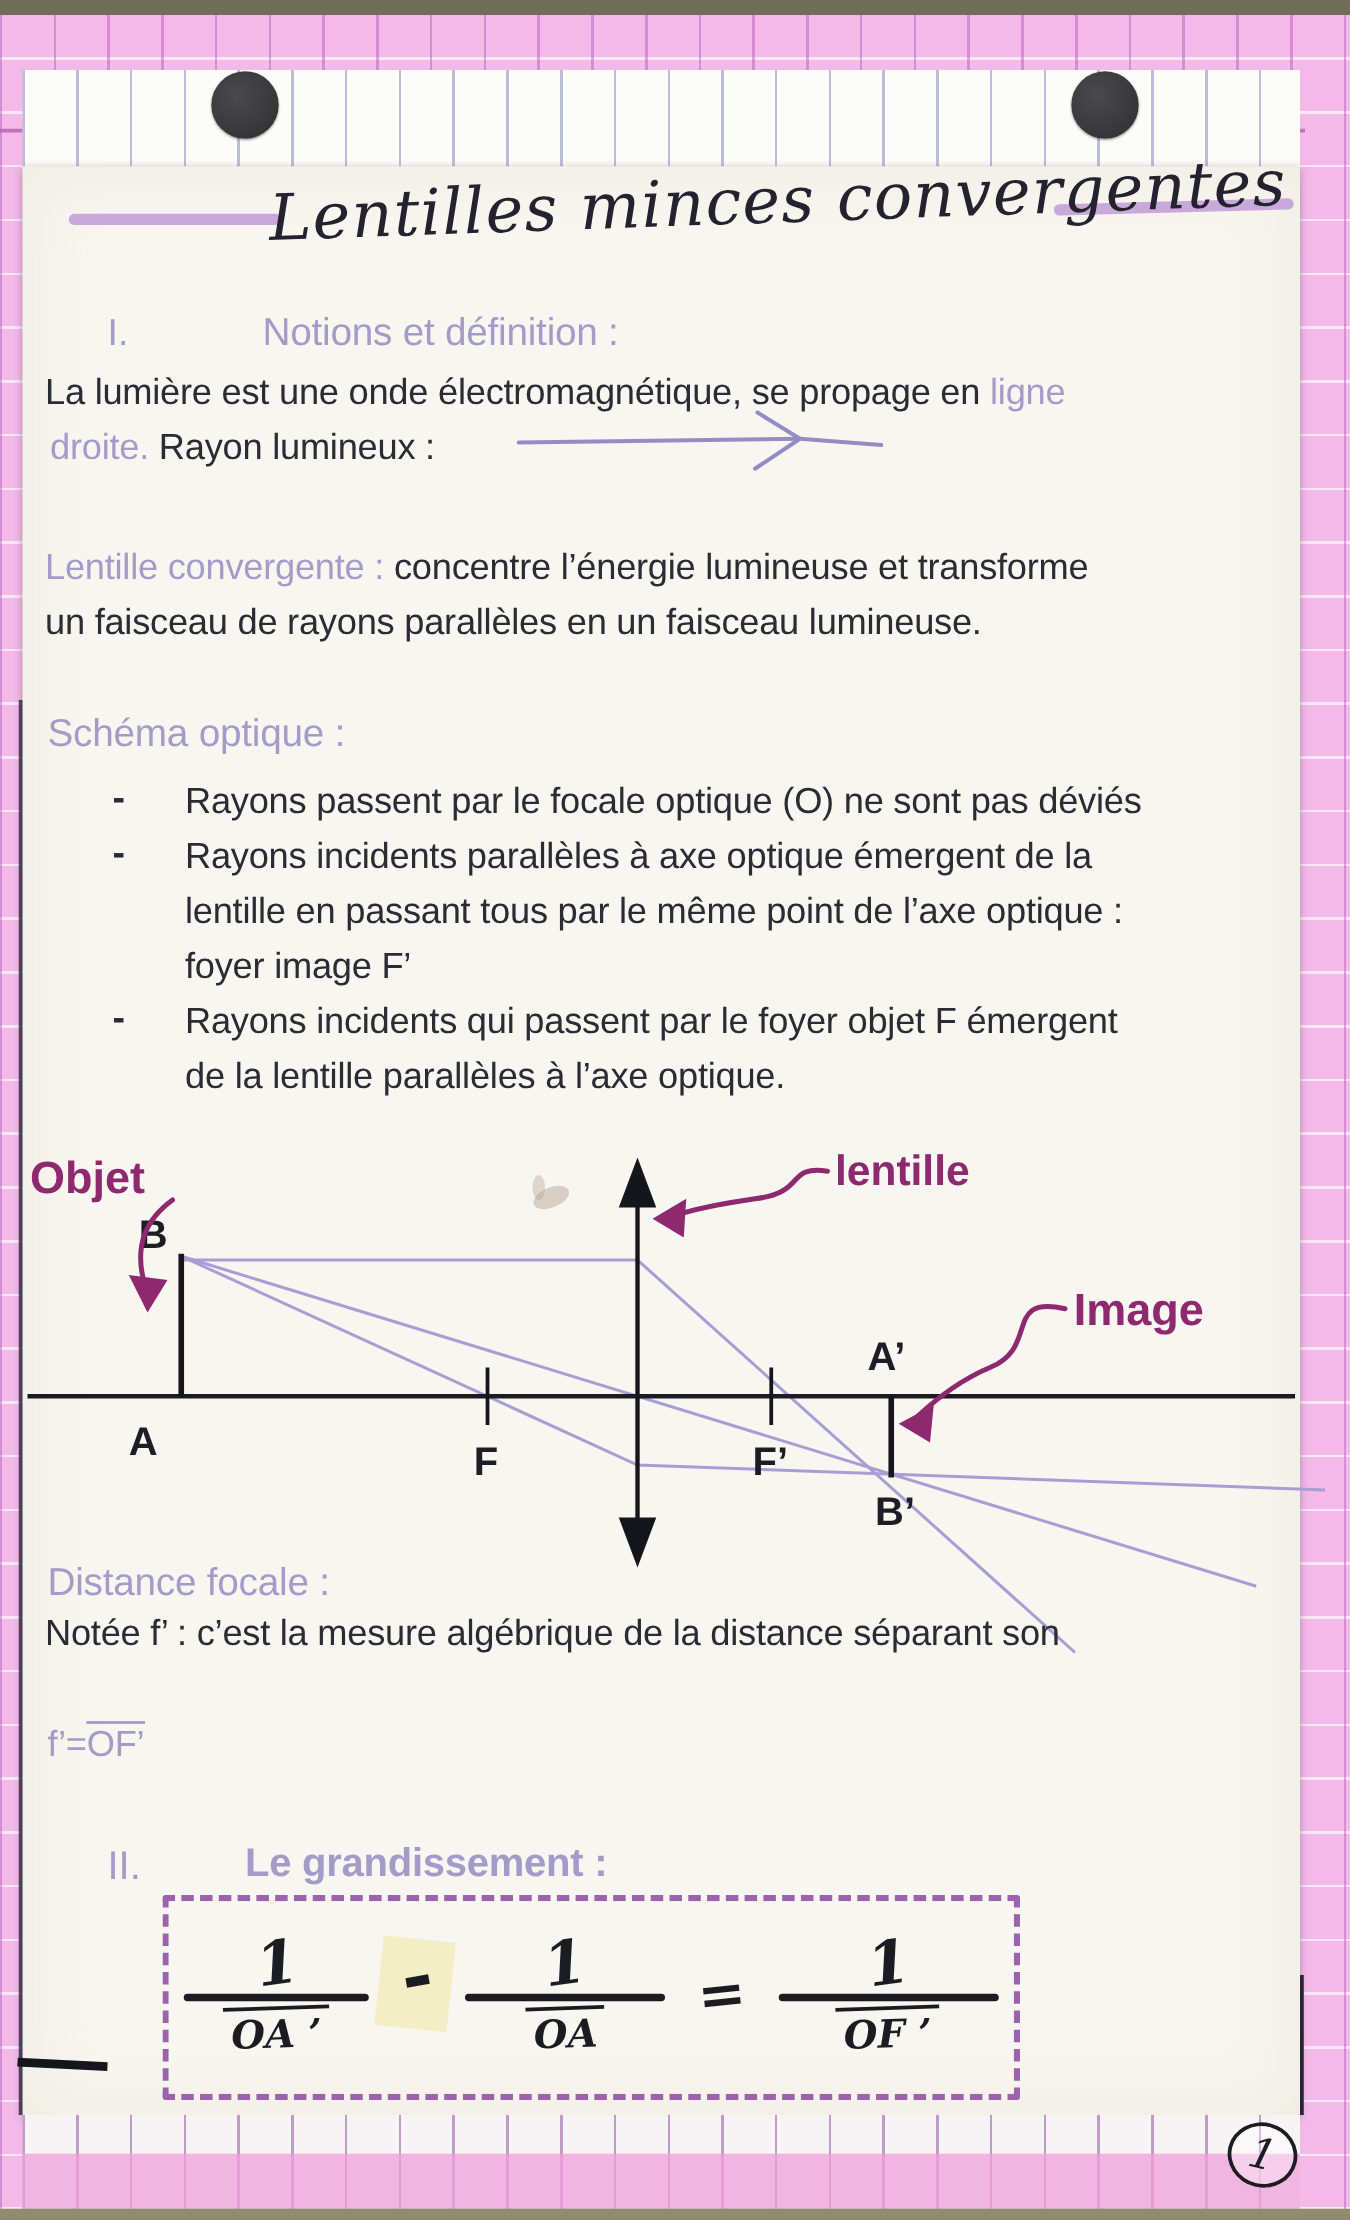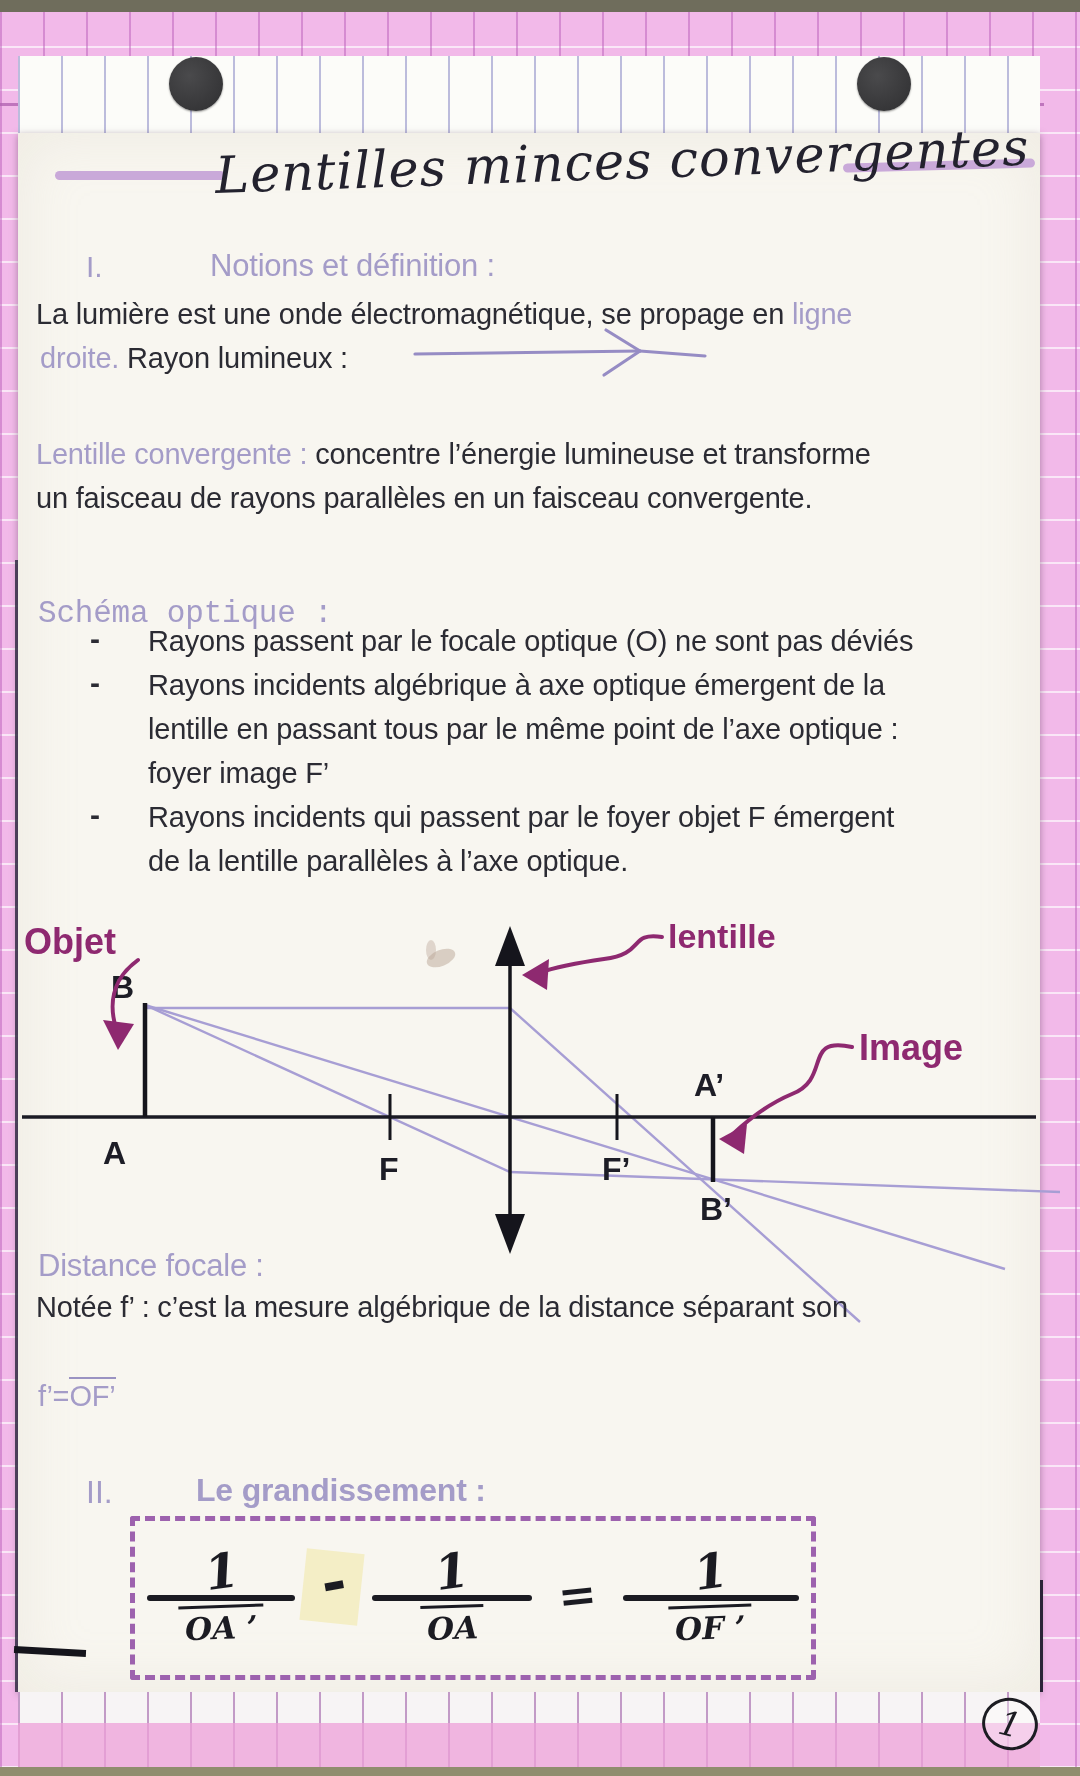--- a/index.html
+++ b/index.html
@@ -94,29 +94,29 @@
 
   <svg style="left:400px;top:325px;" width="330" height="62" viewBox="0 0 330 62">
     <path d="M15,29 L240,26" stroke="#968cc4" stroke-width="3.2" fill="none" stroke-linecap="round"></path>
     <path d="M206,5 L240,26 L204,50" stroke="#968cc4" stroke-width="3.2" fill="none" stroke-linecap="round" stroke-linejoin="round"></path>
     <path d="M240,26 L305,31" stroke="#968cc4" stroke-width="3.2" fill="none" stroke-linecap="round"></path>
   </svg>
 
   <div class="tline" style="left:36px;top:438px;text-align:right;">
     <span class="purple">Lentille convergente : </span><span>concentre l’énergie lumineuse et transforme</span>
   </div>
-  <div class="tline" style="left:36px;top:482px;">un faisceau de rayons parallèles en un faisceau convergente.</div>
-
-  <div class="tline purple" style="left:38px;top:596px;font-size:31px;font-family:Liberation Mono, monospace;">Schéma optique :</div>
+  <div class="tline" style="left:36px;top:482px;">un faisceau de rayons parallèles en un faisceau lumineuse.</div>
+
+  <div class="tline purple" style="left:38px;top:569px;font-size:31px;">Schéma optique :</div>
 
   <div class="dash" style="left:90px;top:622px;">-</div>
   <div class="tline" style="left:148px;top:625px;">Rayons passent par le focale optique (O) ne sont pas déviés</div>
 
   <div class="dash" style="left:90px;top:666px;">-</div>
-  <div class="tline" style="left:148px;top:669px;">Rayons incidents algébrique à axe optique émergent de la</div>
+  <div class="tline" style="left:148px;top:669px;">Rayons incidents parallèles à axe optique émergent de la</div>
   <div class="tline" style="left:148px;top:713px;">lentille en passant tous par le même point de l’axe optique :</div>
   <div class="tline" style="left:148px;top:757px;">foyer image F’</div>
 
   <div class="dash" style="left:90px;top:798px;">-</div>
   <div class="tline" style="left:148px;top:845px;">de la lentille parallèles à l’axe optique.</div>
   <div class="tline" style="left:148px;top:801px;">Rayons incidents qui passent par le foyer objet F émergent</div>
 
   <svg style="left:0;top:880px;" width="1080" height="480" viewBox="0 0 1080 480">
 
     <ellipse cx="441" cy="78" rx="15" ry="8" fill="#b9a695" opacity=".5" transform="rotate(-22 441 78)"></ellipse>

